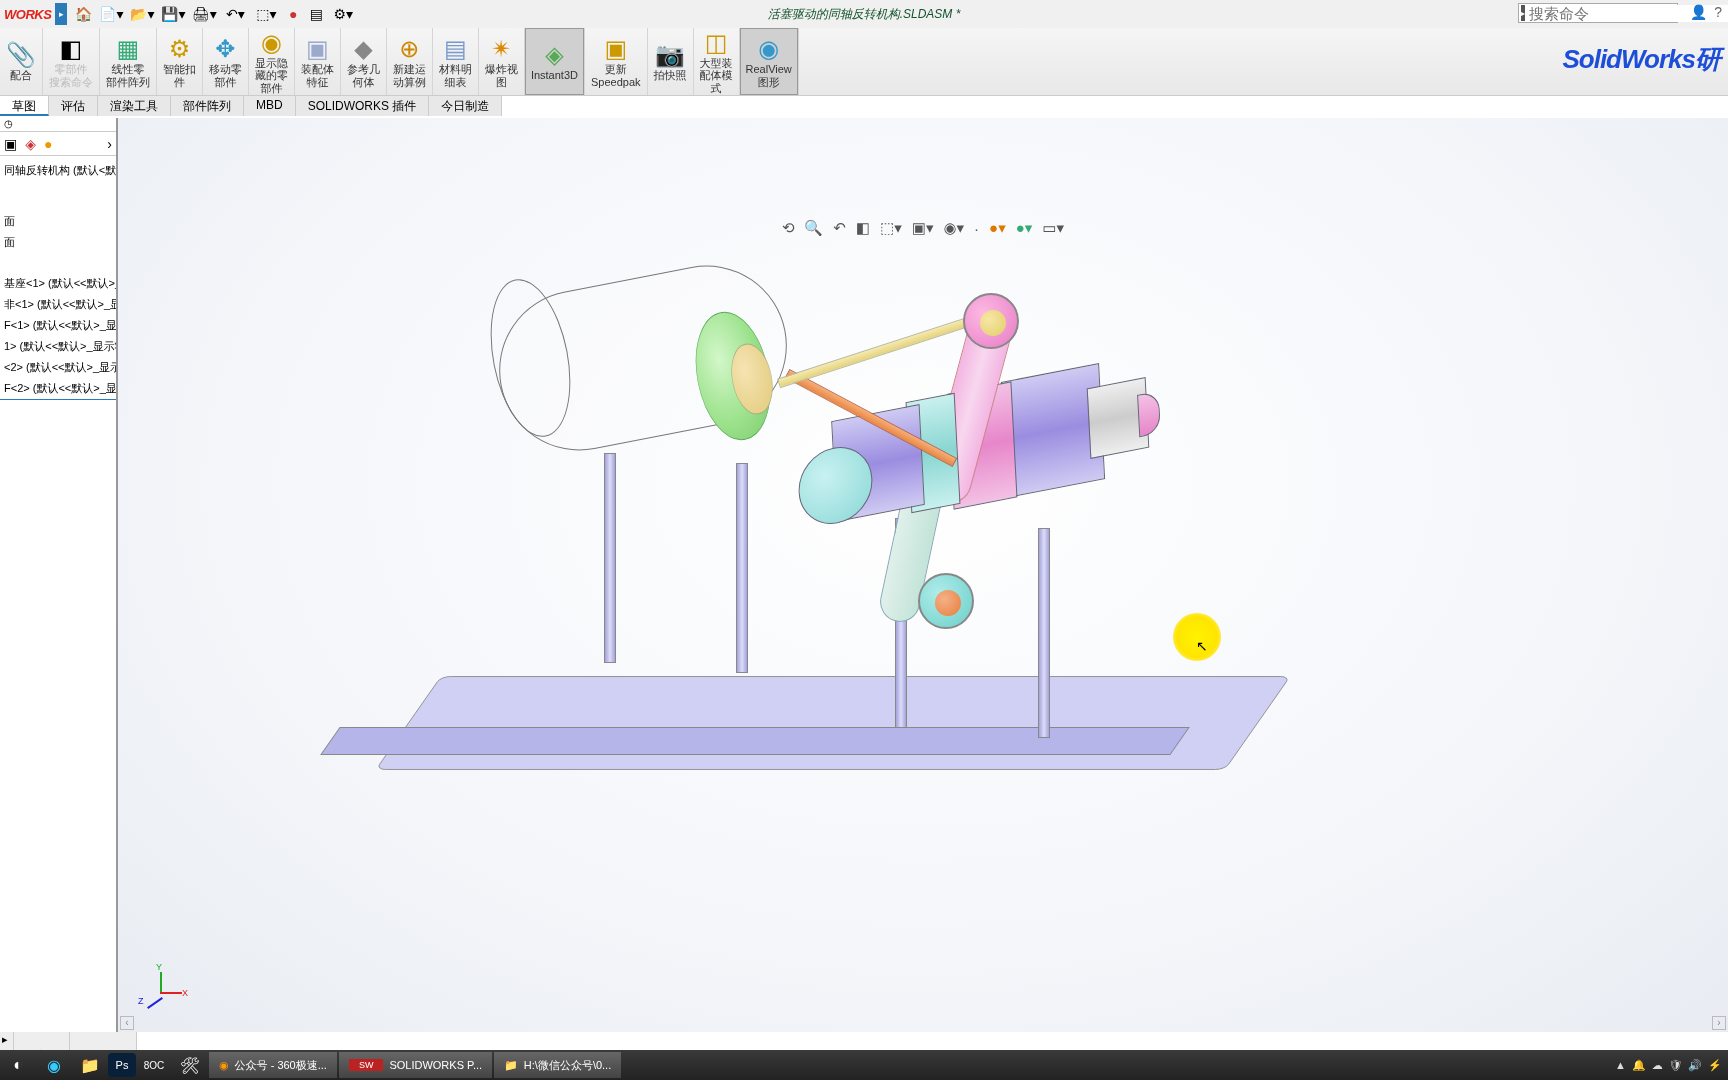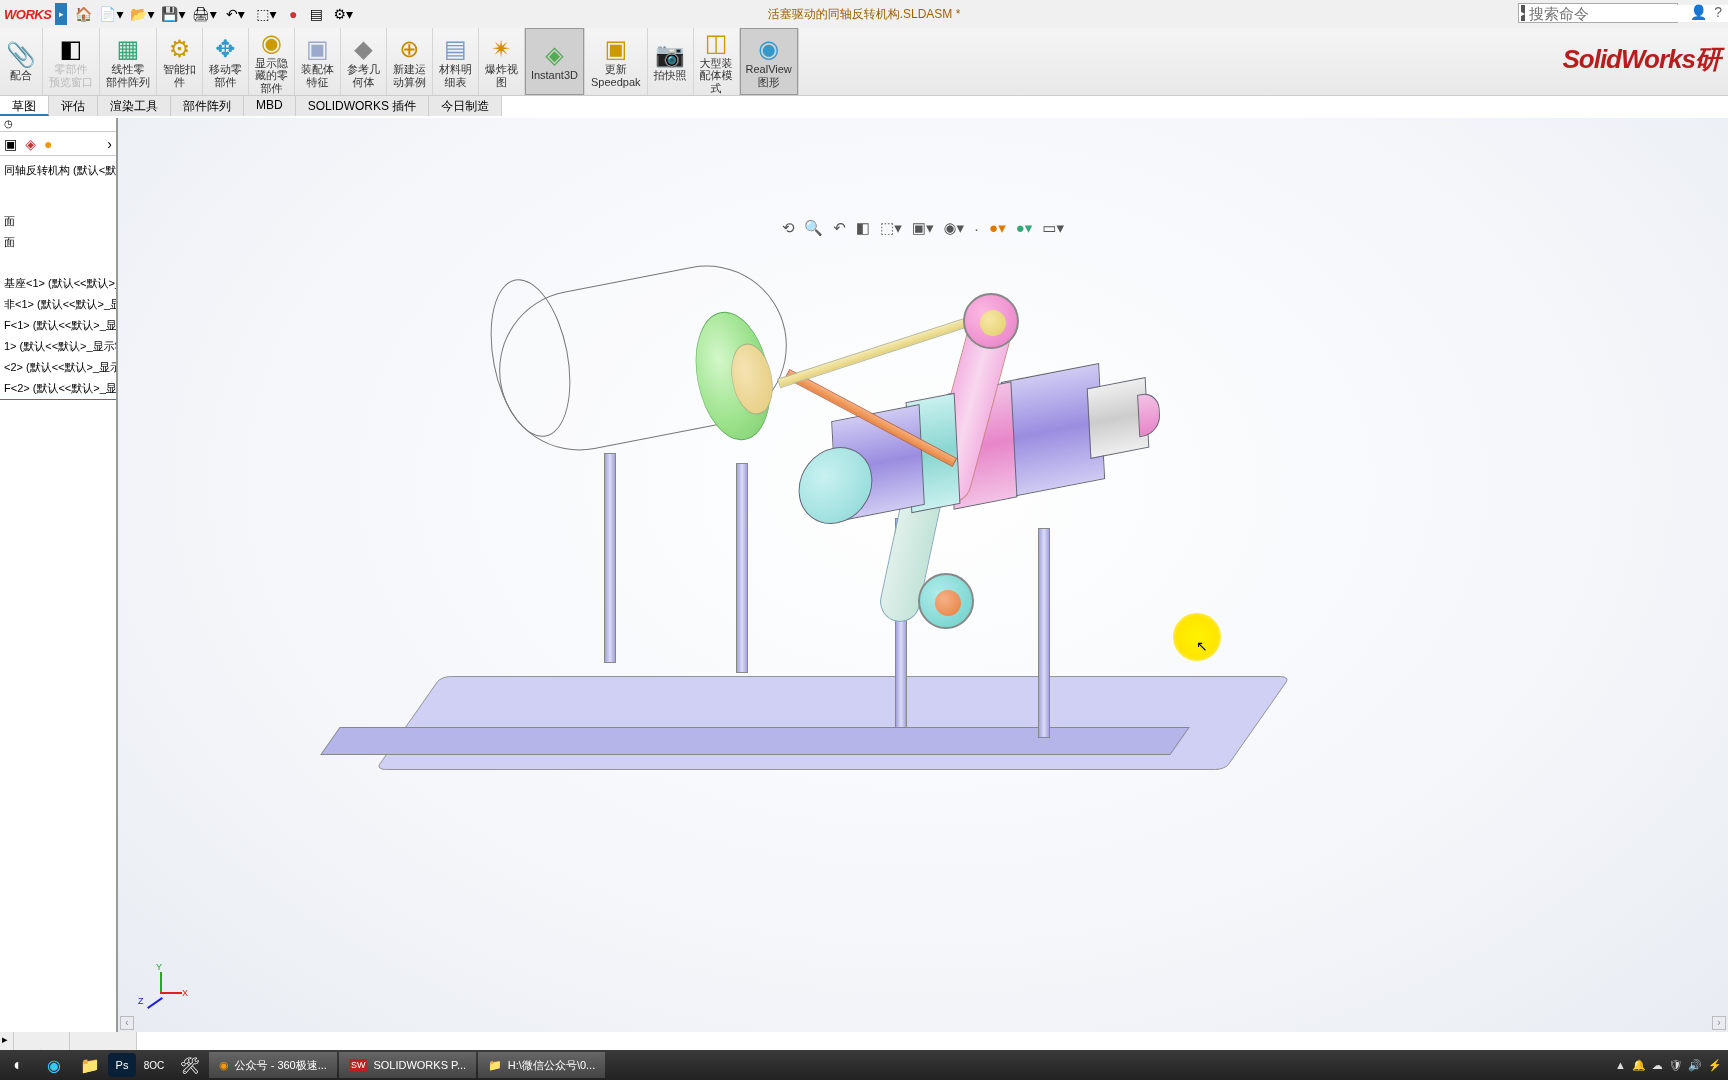--- a/index.html
+++ b/index.html
@@ -5,35 +5,35 @@
 * { margin: 0; padding: 0; box-sizing: border-box; font-family: "Microsoft YaHei", Arial, sans-serif; }
 body { width: 1728px; height: 1080px; background: #fff; overflow: hidden; position: relative; }
 
 
 .top-toolbar { position: absolute; top: 0; left: 0; right: 0; height: 28px; background: #f0f0f0; display: flex; align-items: center; }
 .logo-text { color: #e2231a; font-weight: bold; font-style: italic; font-size: 13px; padding: 0 4px; letter-spacing: -0.5px; }
 .top-arrow { width: 12px; height: 22px; background: #2b7bb9; color:#fff; display:flex; align-items:center; justify-content:center; font-size:9px;}
 .qt-group { display: flex; align-items: center; gap: 1px; padding: 0 6px; }
 .qt-btn { width: 22px; height: 22px; display: flex; align-items: center; justify-content: center; font-size: 14px; cursor: pointer; }
 .qt-btn.wide { width: 30px; }
-.doc-title { position:absolute; left:50%; transform:translateX(-50%); font-size: 12px; color: #a16207; }
+.doc-title { position:absolute; left:50%; transform:translateX(-50%); font-size: 12px; color: #14532d; font-style: italic; }
 .search-box { position: absolute; right: 50px; top: 3px; width: 160px; height: 20px; border: 1px solid #aaa; background:#fff; display:flex; align-items:center; }
 .search-box .play-icon { width:16px; height:16px; background:#555; margin:0 2px; display:flex;align-items:center;justify-content:center;color:#fff;font-size:8px;}
 .search-box input { flex:1; border:none; font-size:15px; color:#999; padding:0 2px; outline:none;}
 .search-box .mag { width:20px; font-size:12px; text-align:center; color:#666;}
 .top-right-icons { position:absolute; right:6px; top:4px; display:flex; gap:6px; font-size:14px; color:#666;}
 
 
 .ribbon { position: absolute; top: 28px; left: 0; right: 0; height: 68px; background: linear-gradient(#f5f5f5, #e8e8e8); border-bottom: 1px solid #ccc; display: flex; }
 .ribbon-btn { display: flex; flex-direction: column; align-items: center; justify-content: center; padding: 3px 6px; border-right: 1px solid #d5d5d5; cursor: pointer; min-width: 40px; }
 .ribbon-btn .icon { font-size: 24px; height: 28px; display:flex; align-items:center;}
 .ribbon-btn .label { font-size: 11px; text-align: center; line-height: 1.1; color: #333; white-space: pre-line; }
 .ribbon-btn.disabled .label { color:#bbb; }
 .ribbon-btn.active { background: #d0d0d0; box-shadow: inset 0 0 0 1px #999; }
-.watermark-logo { position:absolute; right:8px; top:42px; color:#b91c1c; font-weight:bold; font-style:italic; font-size:26px; letter-spacing:-1px;}
+.watermark-logo { position:absolute; right:8px; top:42px; color:#1d4ed8; font-weight:bold; font-style:italic; font-size:26px; letter-spacing:-1px;}
 
 
 .tab-strip { position: absolute; top: 96px; left: 0; height: 20px; display: flex; }
 .tab { padding: 2px 12px; font-size: 12px; background: #e8e8e8; border-right: 1px solid #ccc; cursor: pointer; }
 .tab:first-child { background:#fff; border-bottom:2px solid #2b7bb9; }
 
 
 .view-tools { position:absolute; top:100px; left:50%; transform:translateX(-50%); display:flex; gap:2px; align-items:center; }
 .view-tools span { font-size:15px; color:#555; padding:1px 4px; cursor:pointer;}
 
@@ -150,21 +150,21 @@
 </div>
 
 <div class="ribbon">
   <div class="ribbon-btn">
       <span class="icon">📎</span>
       <span class="label">配合</span>
     </div>
   <div class="ribbon-btn disabled">
       <span class="icon">◧</span>
       <span class="label">零部件
-预览窗口</span>
+搜索命令</span>
     </div>
   <div class="ribbon-btn">
       <span class="icon" style="color:#3a7">▦</span>
       <span class="label">线性零
 部件阵列</span>
     </div>
   <div class="ribbon-btn">
       <span class="icon" style="color:#c90">⚙</span>
       <span class="label">智能扣
 件</span>
@@ -345,21 +345,21 @@
   <div class="tb-icon" style="color:#3cf">◉</div>
   <div class="tb-icon">📁</div>
   <div class="tb-icon" style="background:#082038;font-size:11px;width:28px;height:24px;border-radius:4px">Ps</div>
   <div class="tb-icon" style="font-size:10px">8OC</div>
   <div class="tb-icon">🛠</div>
   <div class="tb-task">
       <span style="color:#f90">◉</span>
       <span>公众号 - 360极速...</span>
     </div>
   <div class="tb-task">
-      <span style="background:#b22;padding:1px 2px;font-size:9px">SW</span>
+      <span style="background:#b22;padding:1px 10px;font-size:9px">SW</span>
       <span>SOLIDWORKS P...</span>
     </div>
   <div class="tb-task">
       <span>📁</span>
       <span>H:\微信公众号\0...</span>
     </div>
   <div class="tray">
     <span>▲</span>
     <span>🔔</span>
     <span>☁</span>

